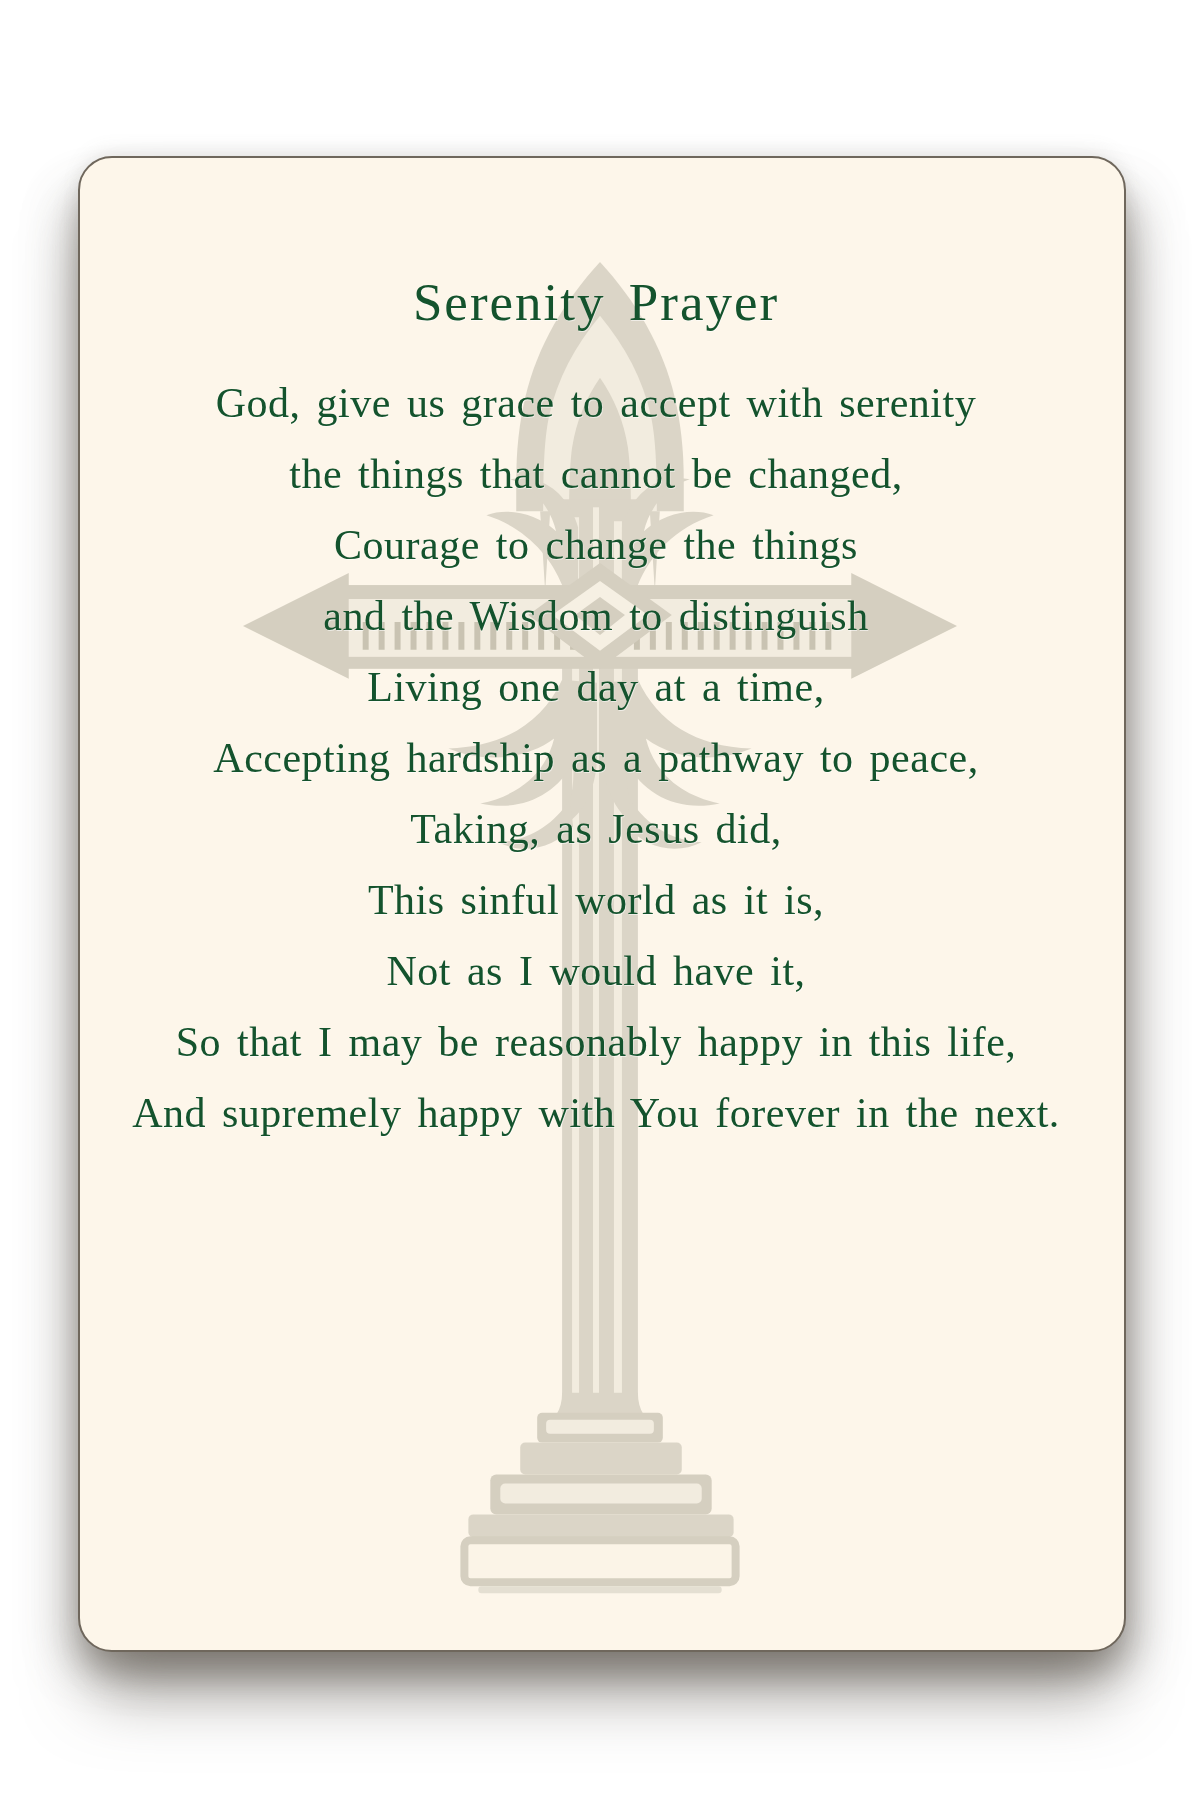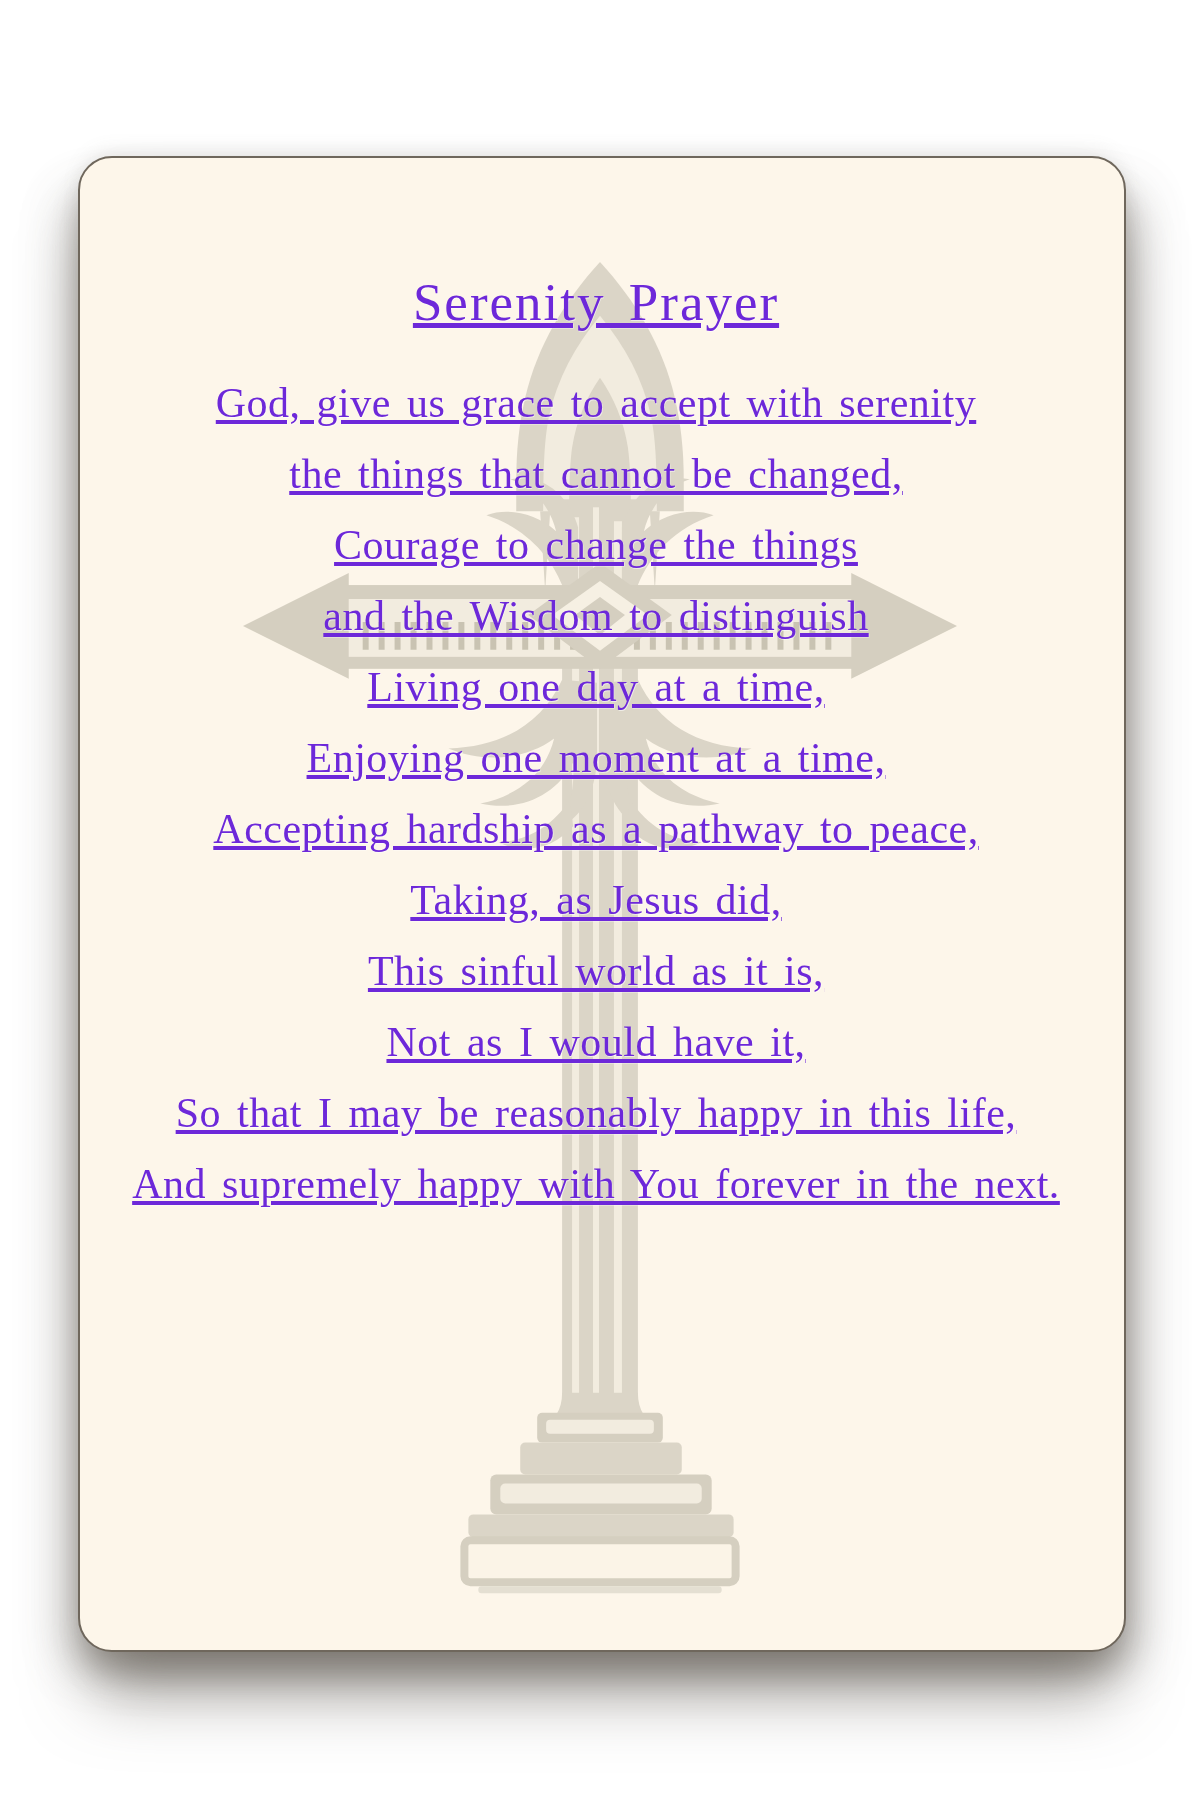--- a/index.html
+++ b/index.html
@@ -35,22 +35,21 @@
     width: 760px; height: 1396px;
     z-index: 0;
   }
   .text-block {
     position: absolute;
     left: 0; top: 0;
     width: 100%; height: 100%;
     padding: 112px 48px 0 36px;
     text-align: center;
     z-index: 1;
-    color: #6d28d9;
-    text-decoration: underline;
+    color: #14532d;
   }
   .title {
     font-size: 53px;
     font-weight: normal;
     line-height: 64px;
     letter-spacing: 2px;
     word-spacing: 8px;
     margin-bottom: 34px;
     text-shadow: 0.6px 0.6px 0 rgba(255,255,255,0.55);
   }
@@ -110,21 +109,20 @@
       <rect fill="#e4dfd2" x="258" y="1334" width="244" height="7" rx="3"></rect>
     </svg>
 
     <div class="text-block">
       <h1 class="title">Serenity Prayer</h1>
       <p class="line">God, give us grace to accept with serenity</p>
       <p class="line">the things that cannot be changed,</p>
       <p class="line">Courage to change the things</p>
       <p class="line">and the Wisdom to distinguish</p>
       <p class="line">Living one day at a time,</p>
-      <p class="line">Enjoying one moment at a time,</p>
       <p class="line">Accepting hardship as a pathway to peace,</p>
       <p class="line">Taking, as Jesus did,</p>
       <p class="line">This sinful world as it is,</p>
       <p class="line">Not as I would have it,</p>
       <p class="line">So that I may be reasonably happy in this life,</p>
       <p class="line">And supremely happy with You forever in the next.</p>
     </div>
 
   </div>
 </div>

